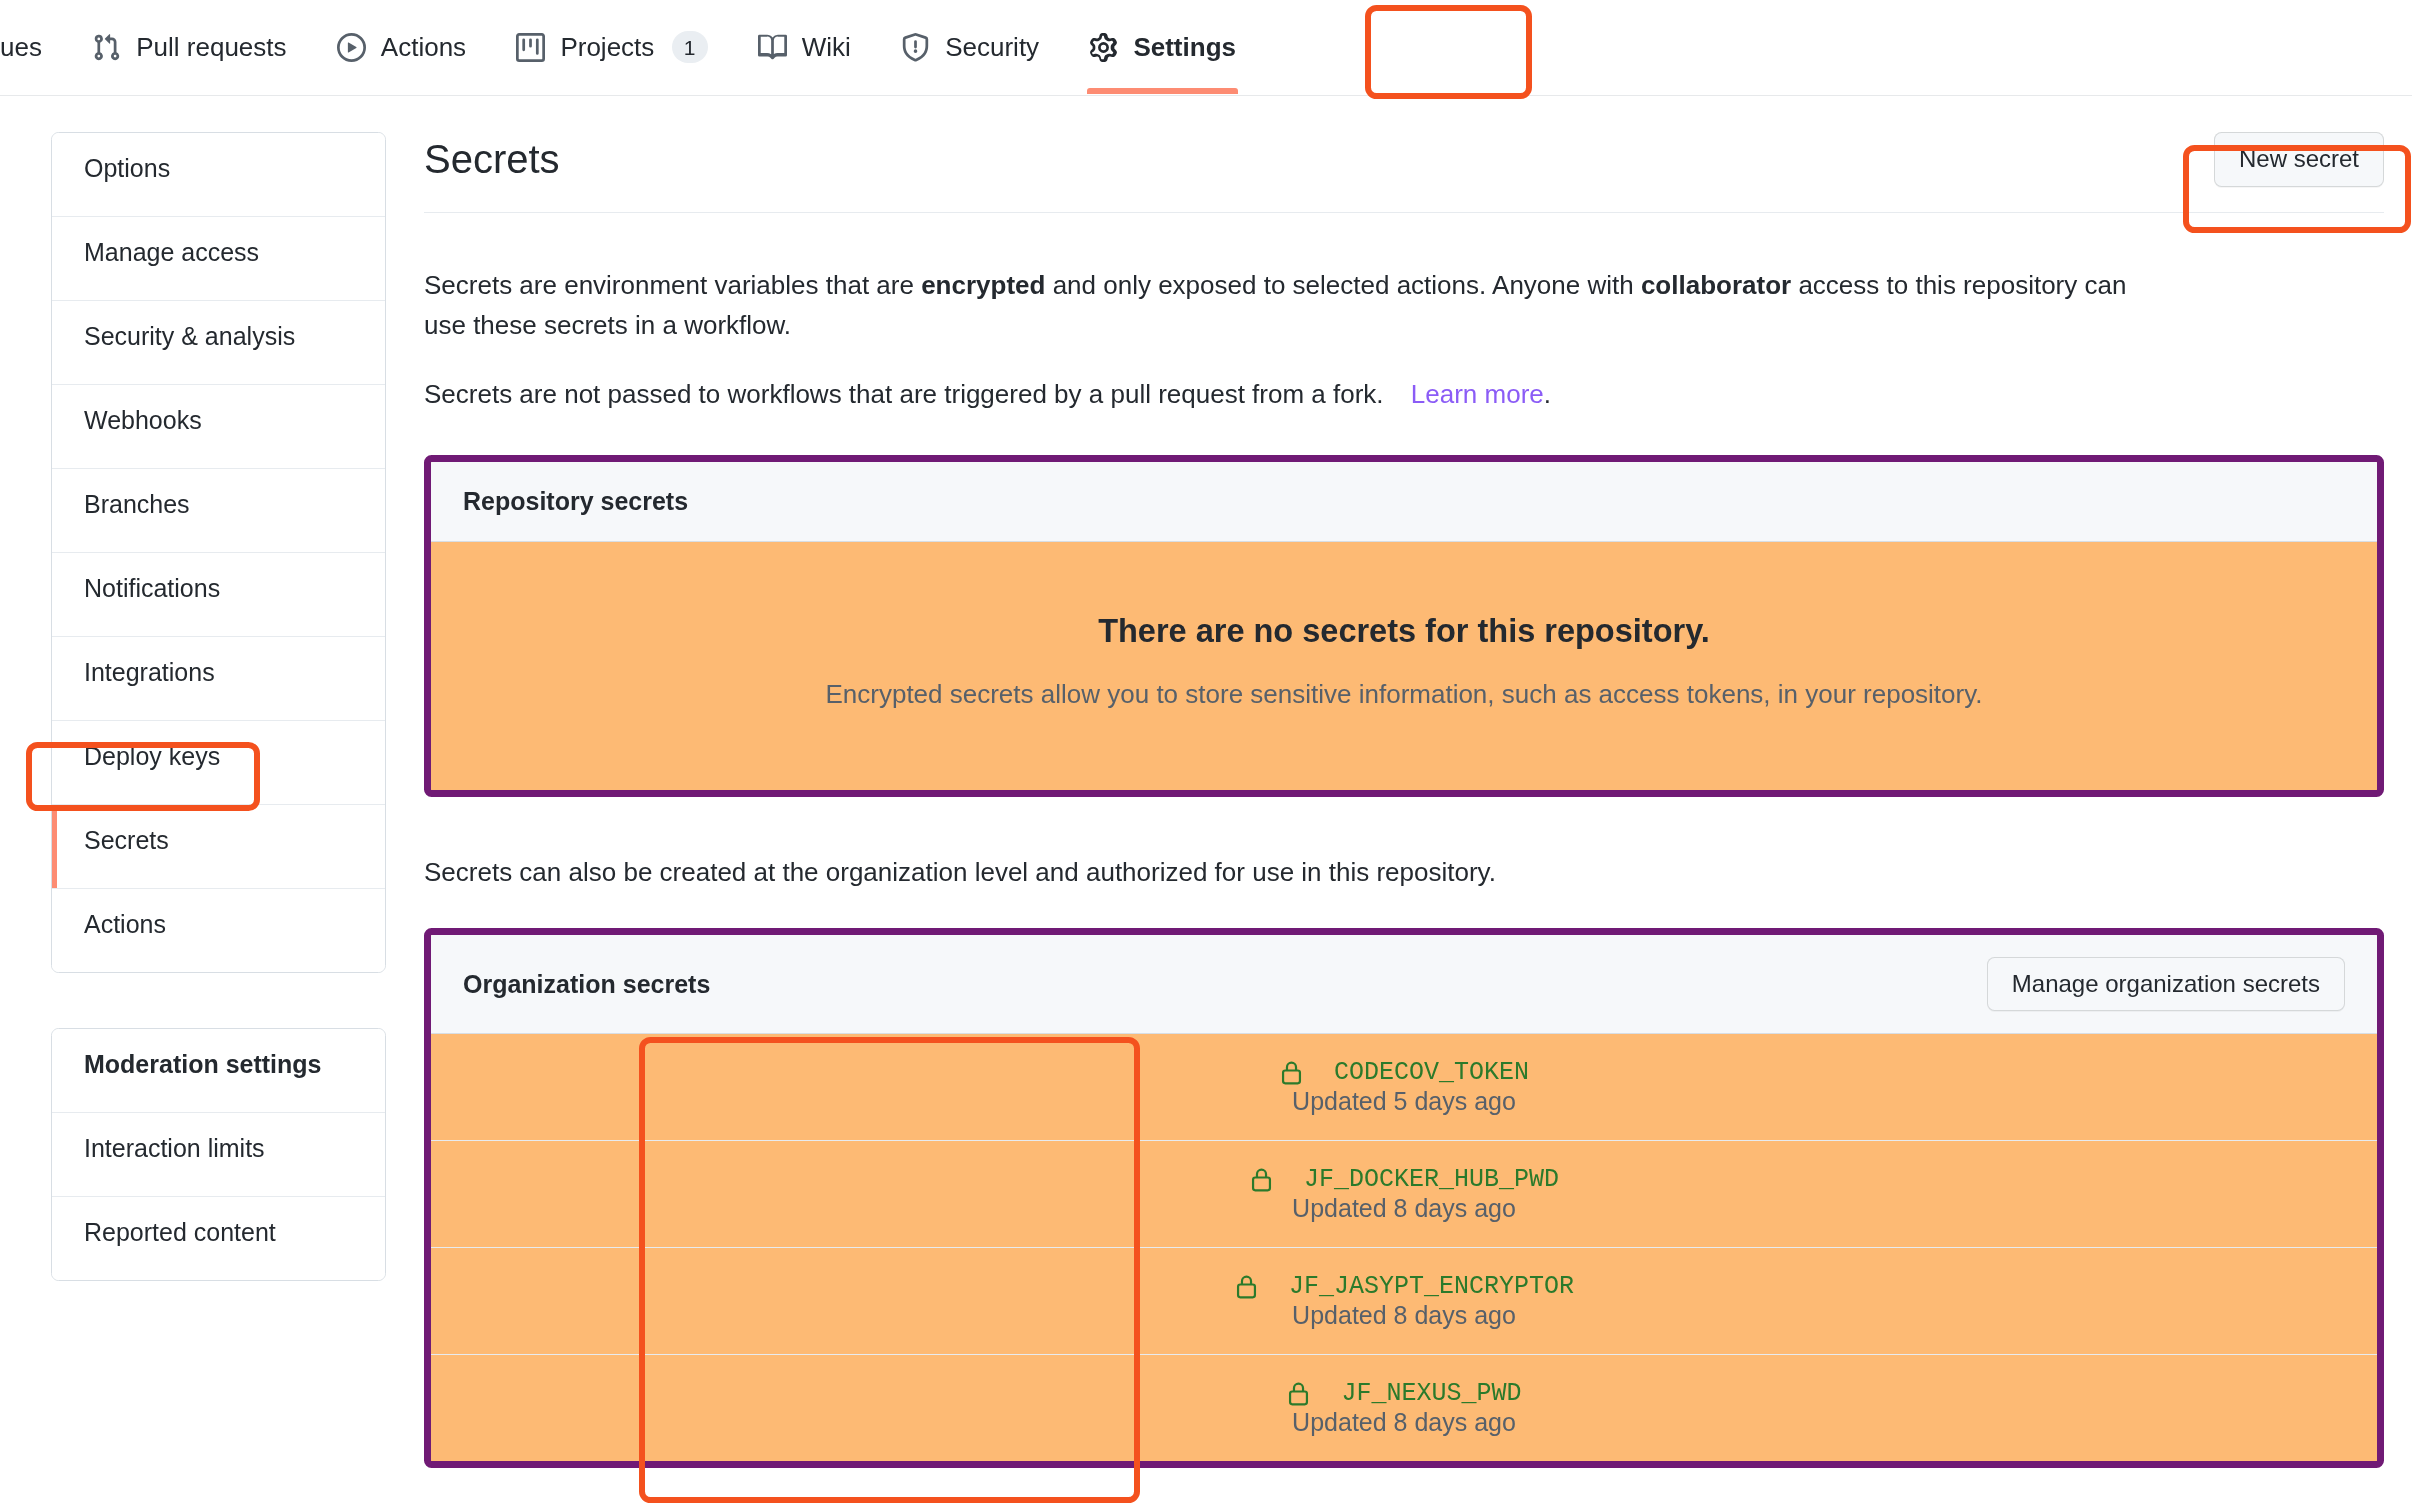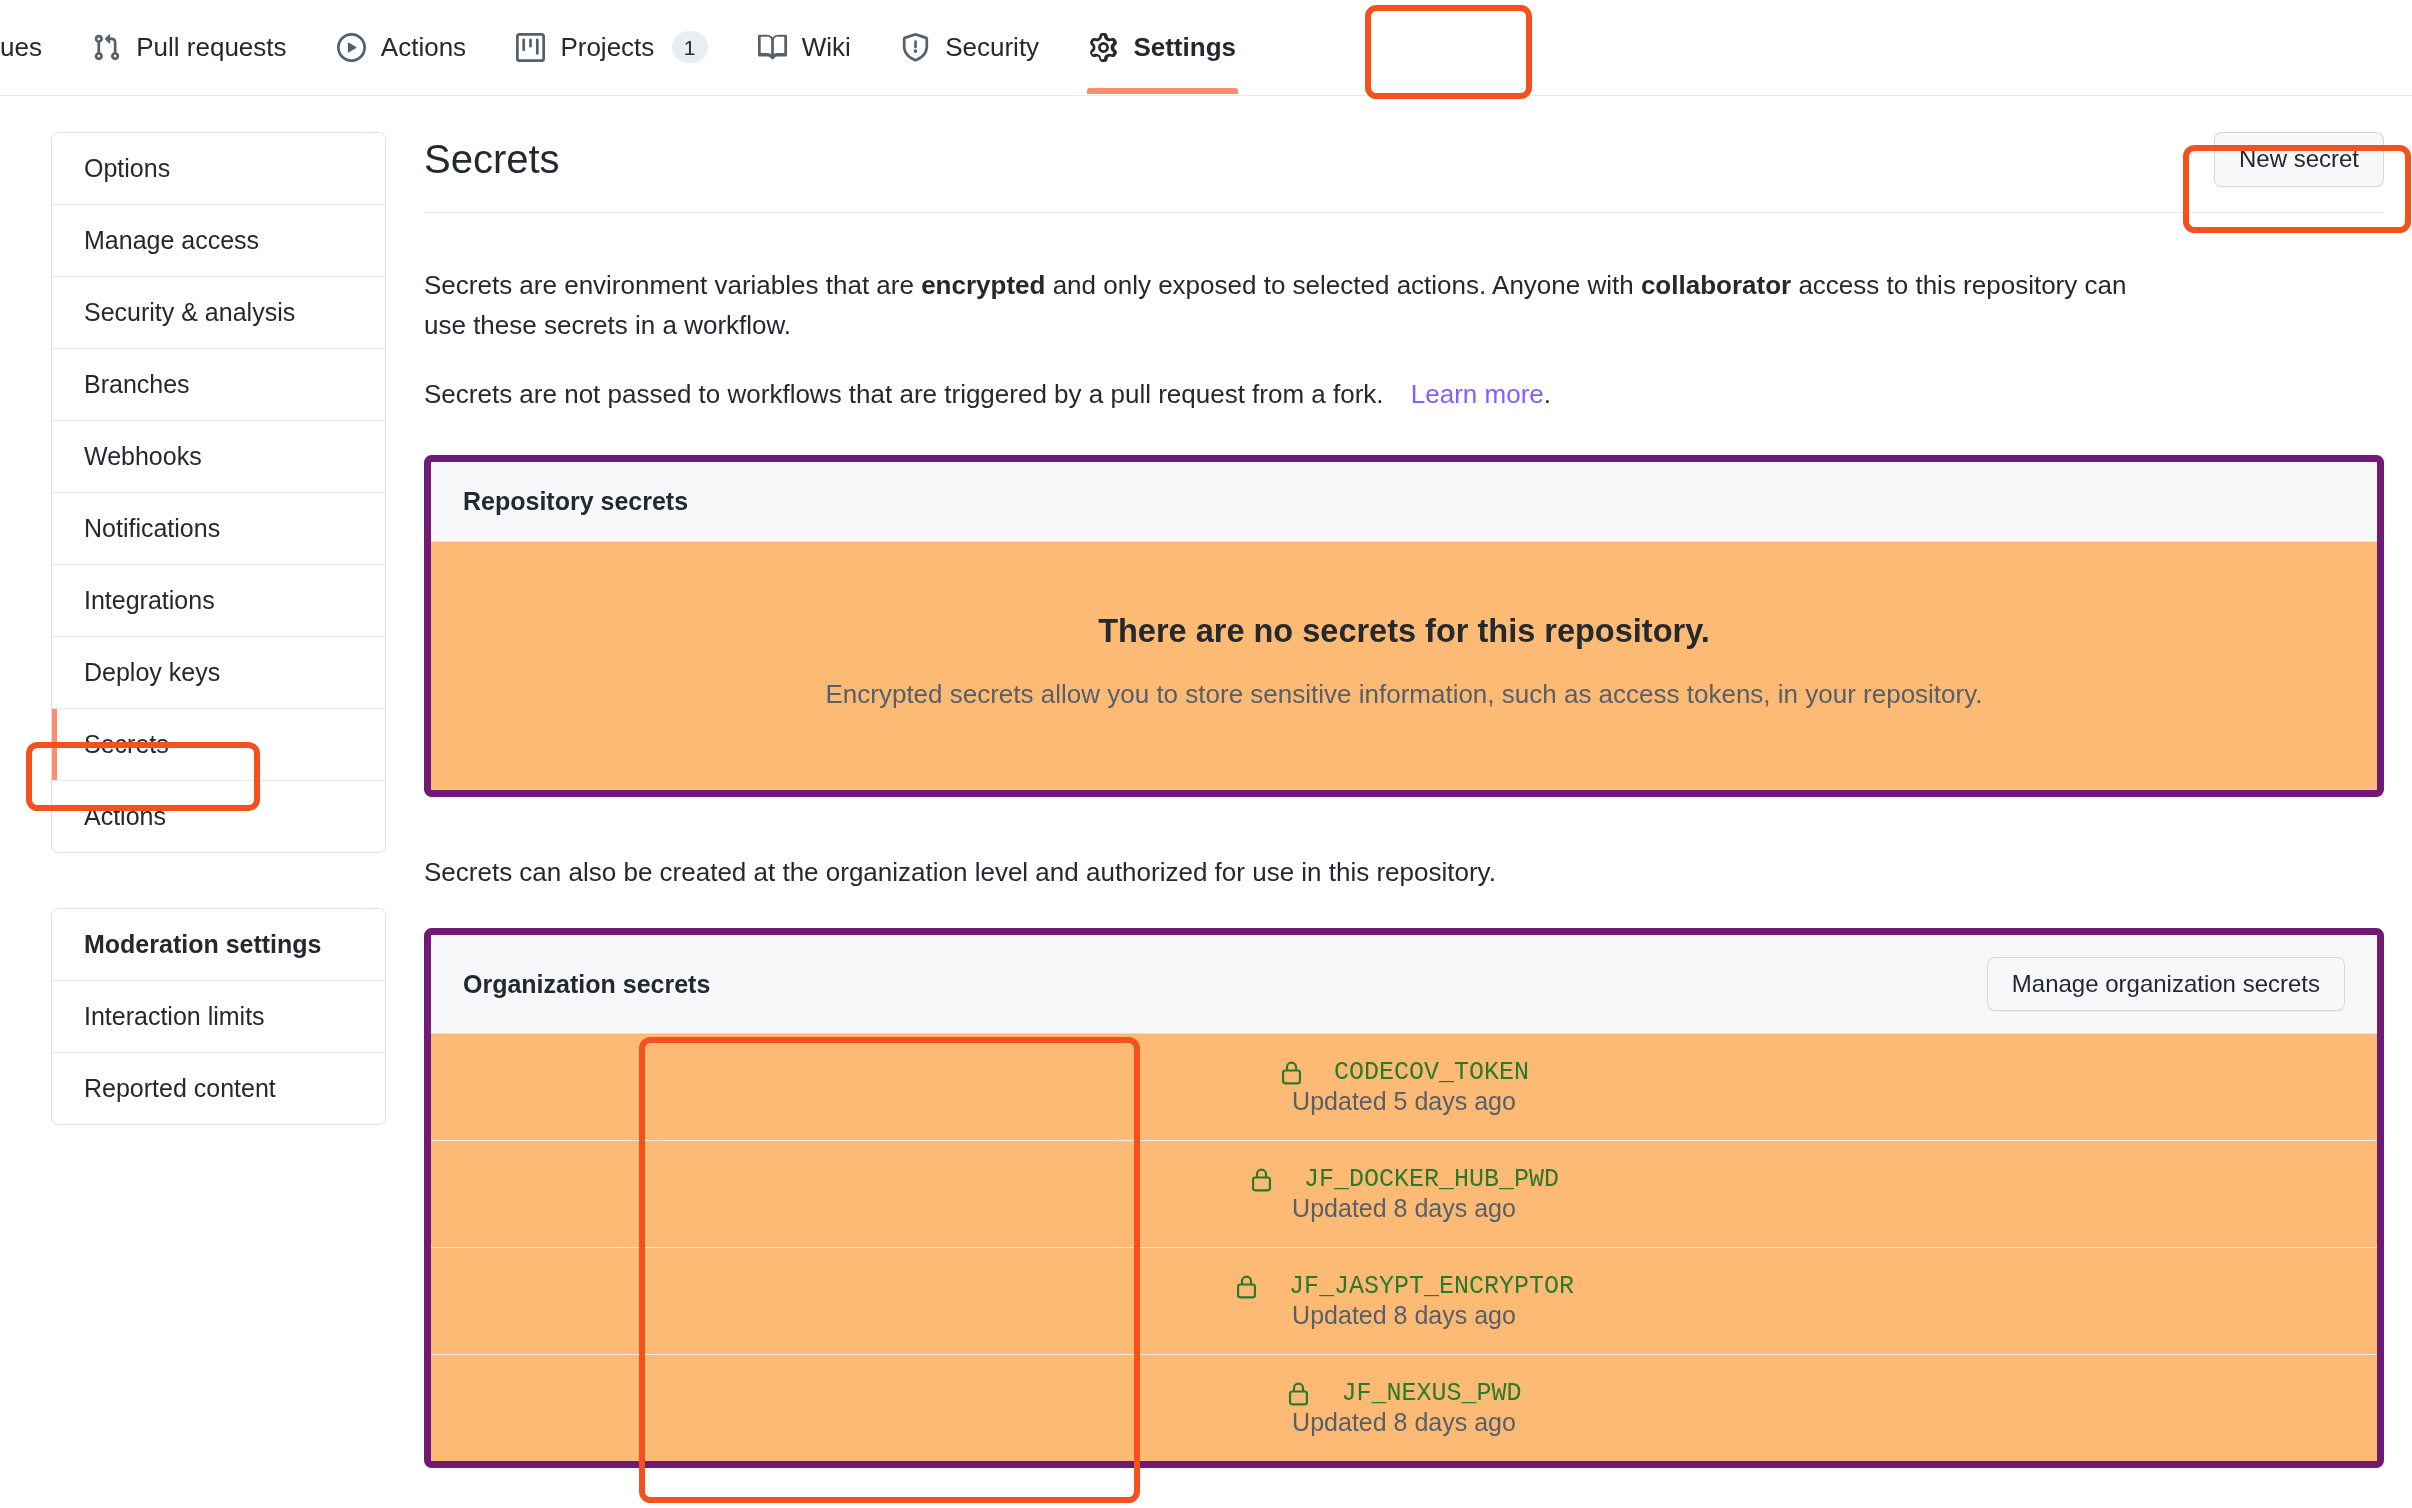--- a/index.html
+++ b/index.html
@@ -74,21 +74,21 @@
   }
   .menu {
     border: 1px solid #d8dee4;
     border-radius: 7.6px;
     background: #fff;
     overflow: hidden;
   }
   .menu + .menu { margin-top: 55px; }
   .menu-item {
     position: relative;
-    padding: 21px 0 21px 32px;
+    padding: 21px 0 33px 32px;
     font-size: 25px;
     color: #24292f;
     border-bottom: 1px solid #e7ebef;
     cursor: pointer;
     background: #fff;
   }
   .menu-item:last-child { border-bottom: none; }
   .menu-item.heading { font-weight: bold; cursor: default; }
   .menu-item.active::before {
     content: "";
@@ -277,22 +277,22 @@
     </div>
 </nav>
 
 <div class="page">
 
   <aside class="sidebar">
     <div class="menu" id="primary-menu">
         <div class="menu-item">Options</div>
         <div class="menu-item">Manage access</div>
         <div class="menu-item">Security &amp; analysis</div>
+        <div class="menu-item">Webhooks</div>
         <div class="menu-item">Branches</div>
-        <div class="menu-item">Webhooks</div>
         <div class="menu-item">Notifications</div>
         <div class="menu-item">Integrations</div>
         <div class="menu-item">Deploy keys</div>
         <div class="menu-item active">Secrets</div>
         <div class="menu-item">Actions</div>
       </div>
     <div class="menu" id="moderation-menu">
         <div class="menu-item heading">Moderation settings</div>
         <div class="menu-item">Interaction limits</div>
         <div class="menu-item">Reported content</div>

